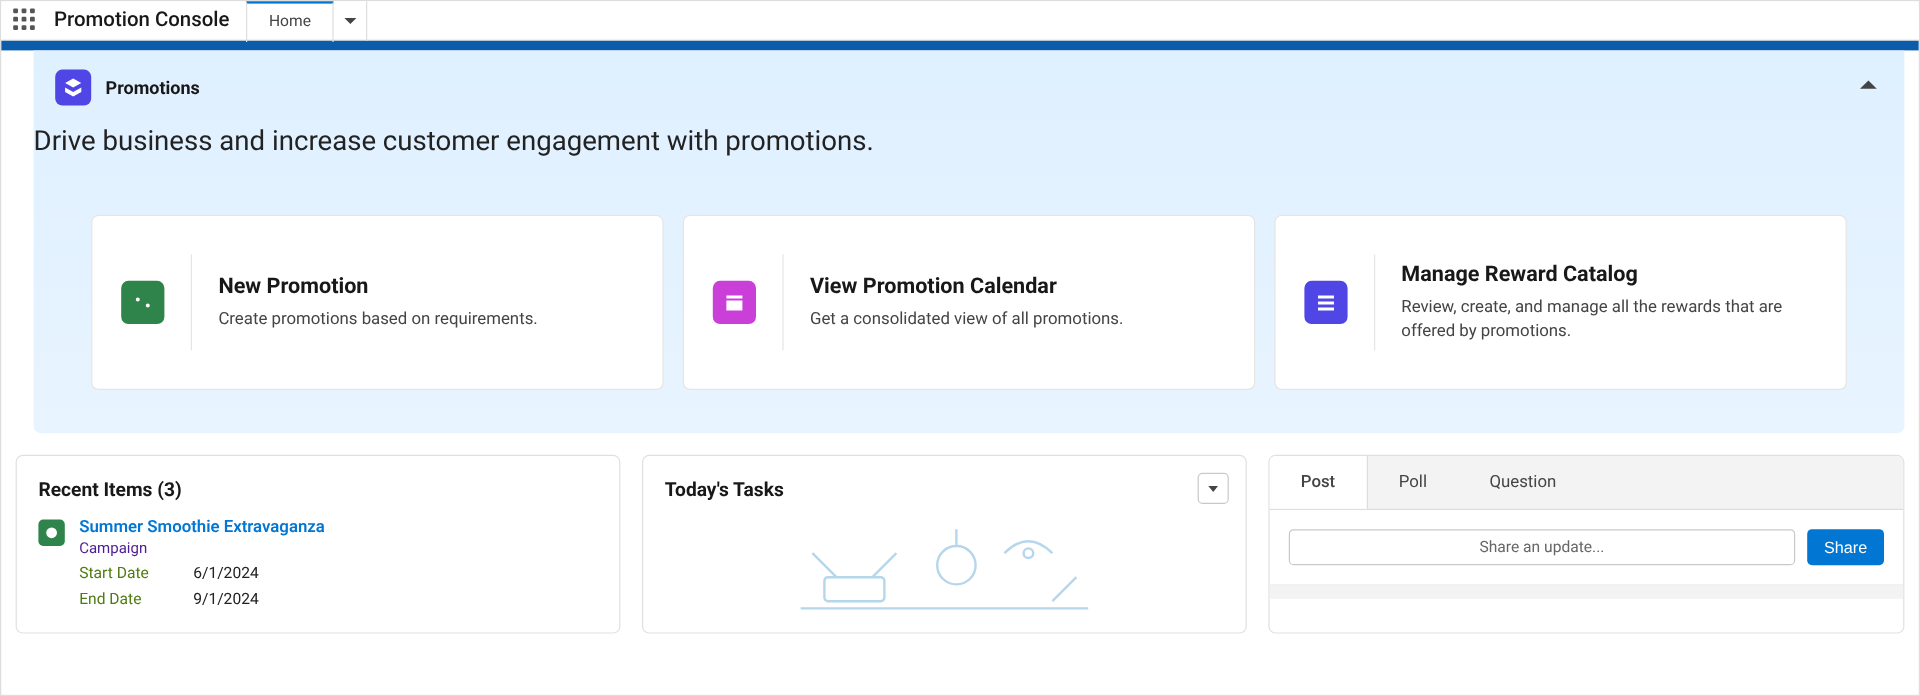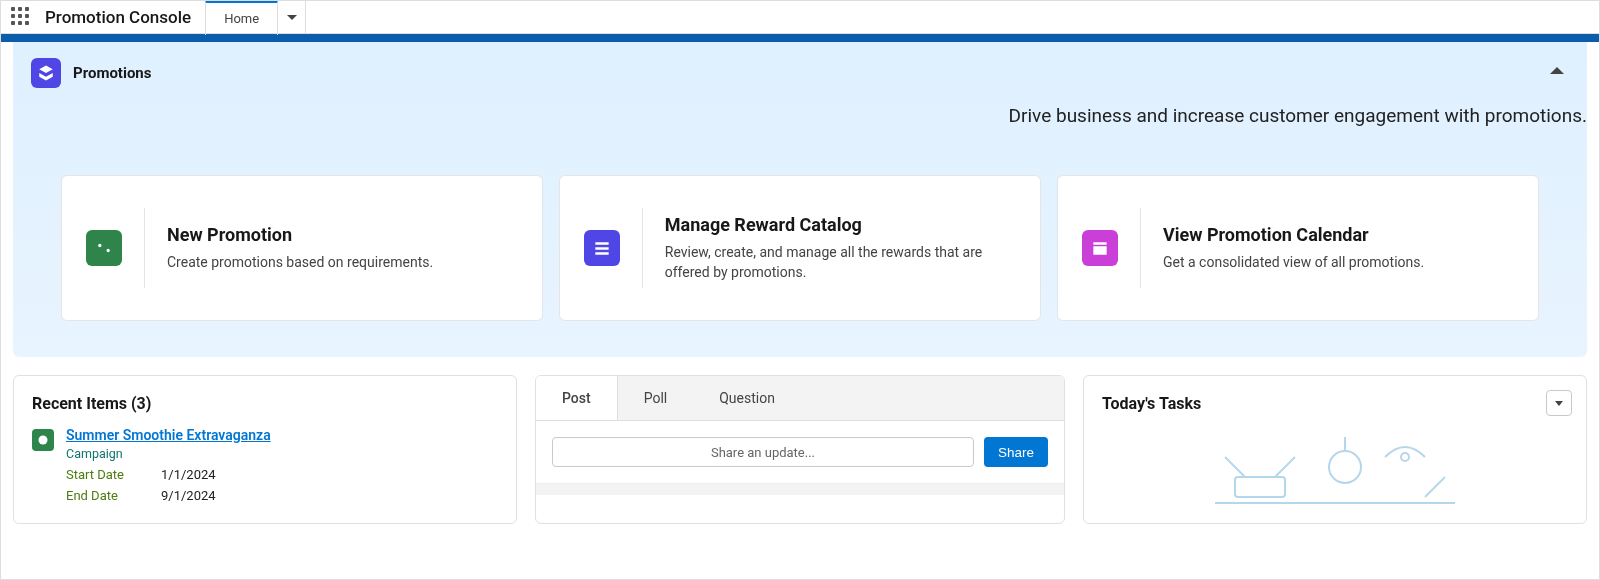--- a/index.html
+++ b/index.html
@@ -52,21 +52,21 @@
   }
   .chev-down {
     width:0;height:0;border-left:5px solid transparent;border-right:5px solid transparent;border-top:5px solid #444;
   }
 
   
   .band { height:8px; background:#0b5cab; }
 
   
   .hero-wrap {
-    margin: 0 12px 0 12px;
+    margin: 0 12px 0 27px;
     background: linear-gradient(#dff0ff,#e8f4ff);
     border-radius: 0 0 6px 6px;
     position: relative;
     padding-bottom: 36px;
   }
   .hero-header {
     display:flex; align-items:center;
     padding: 16px 18px 0 18px;
   }
   .hero-icon {
@@ -80,21 +80,21 @@
     width:24px; height:24px; display:flex; align-items:center; justify-content:center;
     cursor:pointer;
   }
   .chev-up {
     width:0;height:0;border-left:7px solid transparent;border-right:7px solid transparent;border-bottom:7px solid #444;
   }
   .hero-title {
     text-align:center; font-size:30px; font-weight:700; margin-top:36px;
   }
   .hero-sub {
-    text-align:right; font-size:19px; margin-top:16px; color:#222;
+    text-align:left; font-size:23px; margin-top:16px; color:#222;
   }
   .cards {
     display:flex; gap:16px; padding: 48px 48px 0 48px;
   }
   .card {
     flex:1; background:#fff; border:1px solid #e5e5e5; border-radius:6px;
     display:flex; align-items:center; padding: 32px 24px; min-height:126px;
     cursor:pointer;
   }
   .card-icon {
@@ -131,22 +131,22 @@
   .gear-caret {
     width:0;height:0;border-left:4px solid transparent;border-right:4px solid transparent;border-top:5px solid #444;
   }
 
   .recent-item { display:flex; gap:12px; }
   .recent-icon {
     width:22px; height:22px; border-radius:4px; background:#2e844a; flex-shrink:0;
     display:flex; align-items:center; justify-content:center; margin-top:2px;
   }
   .recent-icon svg { width:12px; height:12px; fill:#fff; }
-  .recent-link { color:#0176d3; font-size:14px; font-weight:600; cursor:pointer;text-decoration:underline; }
-  .recent-type { font-size:12.5px; color:#0f766e; margin-top:3px; }
+  .recent-link { color:#0176d3; font-size:14px; font-weight:600; cursor:pointer; }
+  .recent-type { font-size:12.5px; color:#4c1d95; margin-top:3px; }
   .recent-row { display:flex; font-size:13px; color:#222; margin-top:6px; }
   .recent-row .label { width:95px; color:#4d7c0f; }
 
   
   .illus { display:flex; justify-content:center; margin-top:6px; opacity:0.85; }
 
   
   .feed-tabs {
     display:flex; background:#f3f3f3; border-bottom:1px solid #ddd;
   }
@@ -213,81 +213,68 @@
             <path d="M7 7a2 2 0 100 4 2 2 0 000-4zm10 6a2 2 0 100 4 2 2 0 000-4zM6 18L18 6"></path>
           </svg>
       </div>
       <div class="divider"></div>
       <div>
         <div class="card-title">New Promotion</div>
         <div class="card-desc">Create promotions based on requirements.</div>
       </div>
     </div>
     <div class="card">
+      <div class="card-icon icon-pink2">
+        <svg viewBox="0 0 24 24">
+            <path d="M4 5h16v3H4zM4 10h16v10H4z"></path>
+          </svg>
+      </div>
+      <div class="divider"></div>
+      <div>
+        <div class="card-title">View Promotion Calendar</div>
+        <div class="card-desc">Get a consolidated view of all promotions.</div>
+      </div>
+    </div>
+    <div class="card">
       <div class="card-icon icon-blue">
         <svg viewBox="0 0 24 24">
             <path d="M4 5h16v3H4zM4 11h16v3H4zM4 17h16v3H4z"></path>
           </svg>
       </div>
       <div class="divider"></div>
       <div>
         <div class="card-title">Manage Reward Catalog</div>
         <div class="card-desc">Review, create, and manage all the rewards that are offered by promotions.</div>
-      </div>
-    </div>
-    <div class="card">
-      <div class="card-icon icon-pink2">
-        <svg viewBox="0 0 24 24">
-            <path d="M4 5h16v3H4zM4 10h16v10H4z"></path>
-          </svg>
-      </div>
-      <div class="divider"></div>
-      <div>
-        <div class="card-title">View Promotion Calendar</div>
-        <div class="card-desc">Get a consolidated view of all promotions.</div>
       </div>
     </div>
   </div>
 </div>
 
 <div class="panels">
   <div class="panel panel-left">
     <div class="panel-title">Recent Items (3)</div>
     <div class="recent-item">
       <div class="recent-icon">
         <svg viewBox="0 0 24 24">
             <circle cx="12" cy="12" r="9"></circle>
           </svg>
       </div>
       <div>
         <div class="recent-link">Summer Smoothie Extravaganza</div>
         <div class="recent-type">Campaign</div>
         <div class="recent-row">
           <span class="label">Start Date</span>
-          <span>1/1/2024</span>
+          <span>6/1/2024</span>
         </div>
         <div class="recent-row">
           <span class="label">End Date</span>
           <span>9/1/2024</span>
         </div>
       </div>
     </div>
-  </div>
-
-  <div class="panel panel-right">
-    <div class="feed-tabs">
-      <div class="feed-tab active">Post</div>
-      <div class="feed-tab">Poll</div>
-      <div class="feed-tab">Question</div>
-    </div>
-    <div class="feed-body">
-      <div class="share-input">Share an update...</div>
-      <button class="share-btn">Share</button>
-    </div>
-    <div class="spacer-panel"></div>
   </div>
 
   <div class="panel panel-mid">
     <div class="panel-title">Today's Tasks</div>
     <div class="gear-btn">
       <div class="gear-caret"></div>
     </div>
     <div class="illus">
       <svg width="240" height="78" viewBox="0 0 240 78">
         <g fill="none" stroke="#a9cfe8" stroke-width="2">
@@ -297,13 +284,26 @@
           <circle cx="130" cy="40" r="16"></circle>
           <line x1="130" y1="24" x2="130" y2="10"></line>
           <path d="M170 30 q20 -20 40 0"></path>
           <circle cx="190" cy="30" r="4"></circle>
           <line x1="210" y1="70" x2="230" y2="50"></line>
           <line x1="0" y1="76" x2="240" y2="76"></line>
         </g>
       </svg>
     </div>
   </div>
+
+  <div class="panel panel-right">
+    <div class="feed-tabs">
+      <div class="feed-tab active">Post</div>
+      <div class="feed-tab">Poll</div>
+      <div class="feed-tab">Question</div>
+    </div>
+    <div class="feed-body">
+      <div class="share-input">Share an update...</div>
+      <button class="share-btn">Share</button>
+    </div>
+    <div class="spacer-panel"></div>
+  </div>
 </div>
 
 </body></html>

